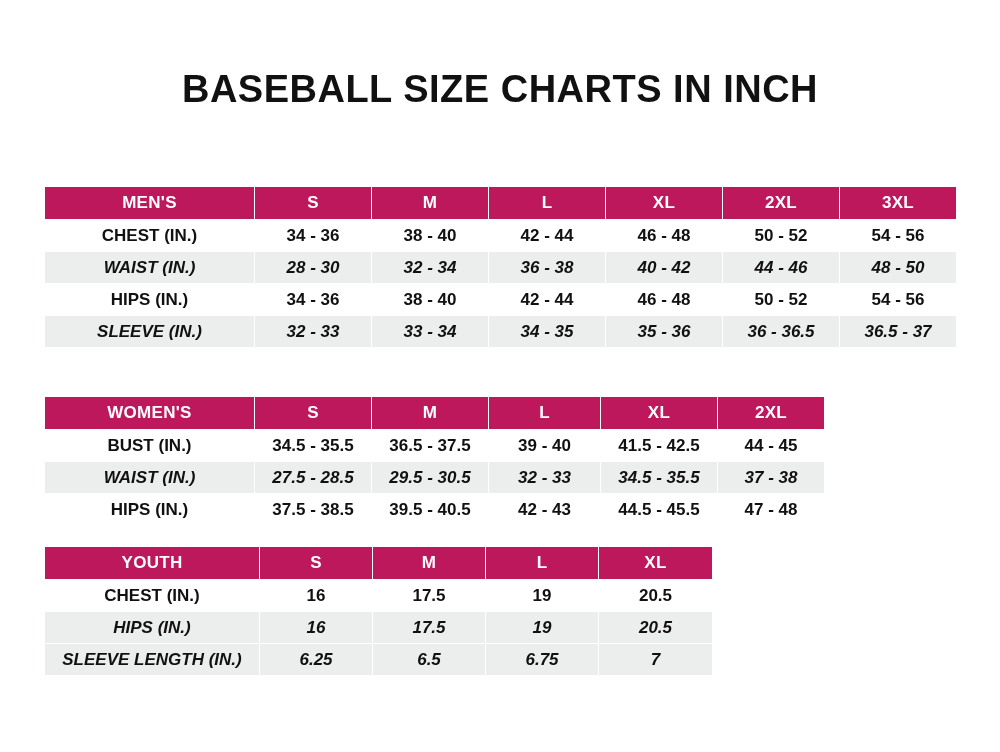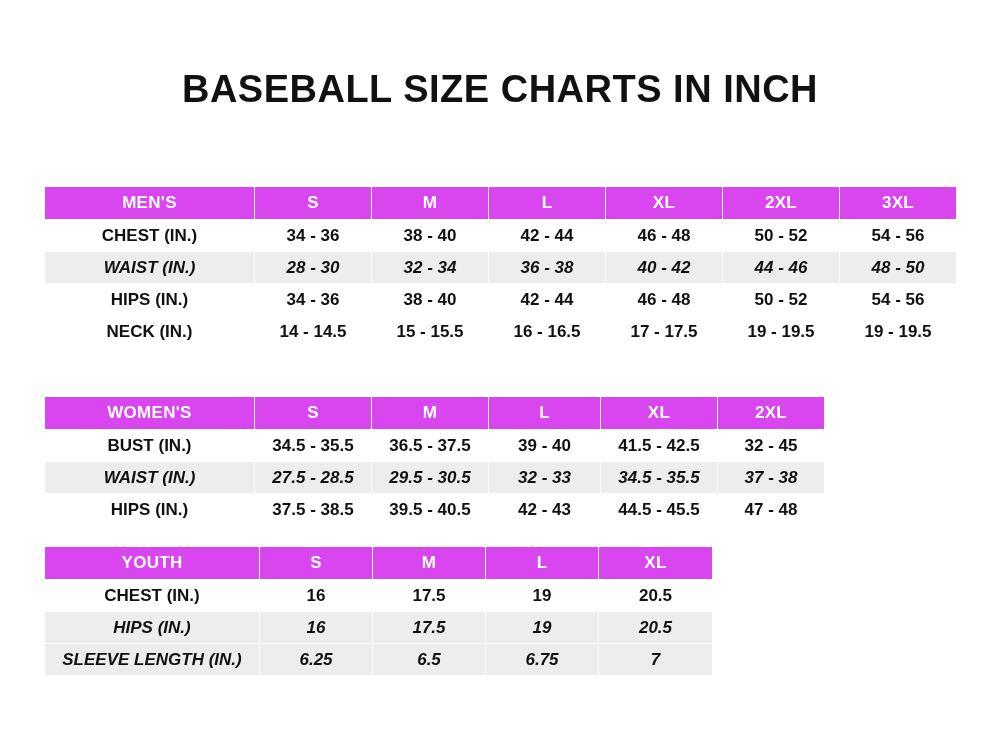--- a/index.html
+++ b/index.html
@@ -41,21 +41,21 @@
     border: 1px solid #ffffff;
     font-size: 17px;
     font-weight: bold;
     text-align: center;
     height: 31px;
     padding: 0;
     color: #111111;
     white-space: nowrap;
   }
   .chart thead th {
-    background: #d946ef;
+    background: #be185d;
     color: #ffffff;
     font-size: 17px;
     letter-spacing: 0.3px;
     height: 32px;
   }
   .chart thead th.rowlabel {
     text-align: center;
   }
   .chart tbody tr.odd td {
     background: #ffffff;
@@ -137,28 +137,28 @@
       </tr>
       <tr class="odd">
         <td class="rowlabel">HIPS (IN.)</td>
         <td>34 - 36</td>
         <td>38 - 40</td>
         <td>42 - 44</td>
         <td>46 - 48</td>
         <td>50 - 52</td>
         <td>54 - 56</td>
       </tr>
-      <tr class="odd">
-        <td class="rowlabel">NECK (IN.)</td>
-        <td>14 - 14.5</td>
-        <td>15 - 15.5</td>
-        <td>16 - 16.5</td>
-        <td>17 - 17.5</td>
-        <td>19 - 19.5</td>
-        <td>19 - 19.5</td>
+      <tr class="even">
+        <td class="rowlabel">SLEEVE (IN.)</td>
+        <td>32 - 33</td>
+        <td>33 - 34</td>
+        <td>34 - 35</td>
+        <td>35 - 36</td>
+        <td>36 - 36.5</td>
+        <td>36.5 - 37</td>
       </tr>
     </tbody>
   </table>
 
   <table class="chart" id="womens-chart">
     <colgroup>
       <col style="width:210px">
       <col style="width:117px">
       <col style="width:117px">
       <col style="width:112px">
@@ -175,21 +175,21 @@
         <th>2XL</th>
       </tr>
     </thead>
     <tbody>
       <tr class="odd">
         <td class="rowlabel">BUST (IN.)</td>
         <td>34.5 - 35.5</td>
         <td>36.5 - 37.5</td>
         <td>39 - 40</td>
         <td>41.5 - 42.5</td>
-        <td>32 - 45</td>
+        <td>44 - 45</td>
       </tr>
       <tr class="even">
         <td class="rowlabel">WAIST (IN.)</td>
         <td>27.5 - 28.5</td>
         <td>29.5 - 30.5</td>
         <td>32 - 33</td>
         <td>34.5 - 35.5</td>
         <td>37 - 38</td>
       </tr>
       <tr class="odd">

